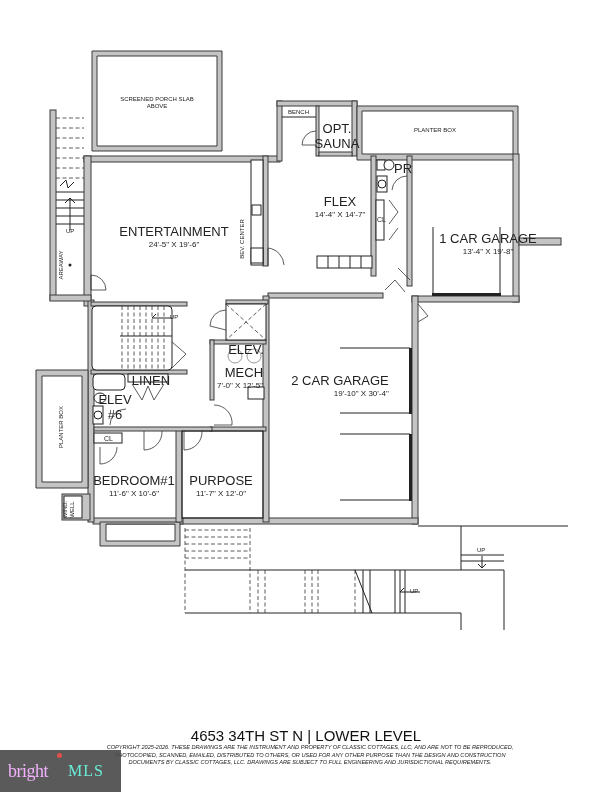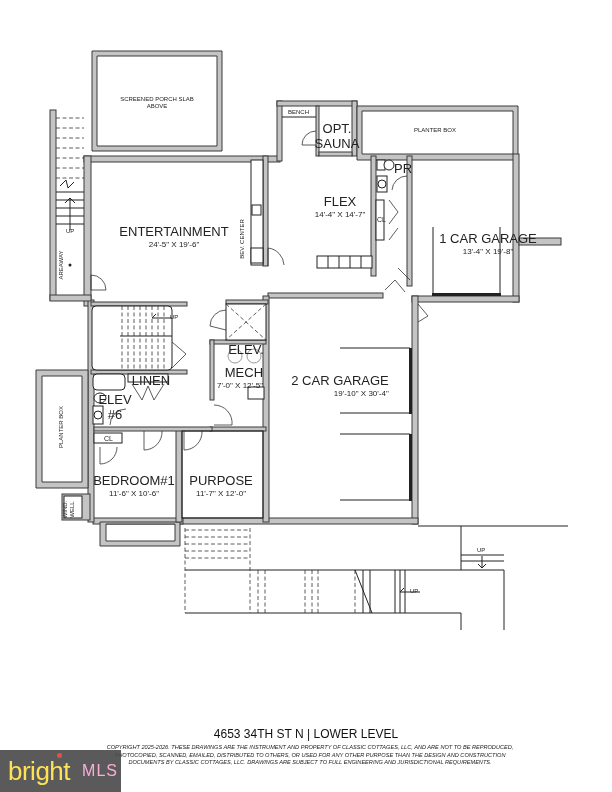--- a/index.html
+++ b/index.html
@@ -7,26 +7,26 @@
   #plan { position:absolute; left:0; top:0; width:612px; height:792px; }
   .wall { fill:#c4c4c4; stroke:#3a3a3a; stroke-width:1; }
   .thin { fill:none; stroke:#222; stroke-width:1; }
   .dash { fill:none; stroke:#333; stroke-width:0.8; stroke-dasharray:4 2.5; }
   .door { fill:none; stroke:#333; stroke-width:0.8; }
   .fix { fill:#fff; stroke:#222; stroke-width:1; }
   .lbl { position:absolute; text-align:center; color:#222; white-space:nowrap; transform:translateX(-50%); line-height:1.15; }
   .lbl .name { font-weight:normal; font-size:13px; display:block; }
   .lbl .dim { font-size:8px; display:block; }
   .small { font-size:6px; color:#222; position:absolute; white-space:nowrap; }
-  #title { position:absolute; left:0; width:612px; top:727px; text-align:center; font-size:12px; color:#111; }
+  #title { position:absolute; left:0; width:612px; top:727px; text-align:center; font-size:15px; color:#111; }
   #copyright { position:absolute; left:100px; width:420px; top:744px; text-align:center; font-size:5.6px; font-style:italic; color:#222; line-height:1.35; }
   #watermark { position:absolute; left:0; top:750px; width:121px; height:42px; background:#4d4d4d; opacity:0.92; display:flex; align-items:center; padding-left:8px; box-sizing:border-box; }
-  #watermark .b { font-family:Liberation Sans, sans-serif; font-size:26px; color:#fde047; letter-spacing:-0.5px; position:relative; }
+  #watermark .b { font-family:Liberation Serif, serif; font-size:18px; color:#f0abfc; letter-spacing:-0.5px; position:relative; }
   #watermark .dot { position:absolute; left:57px; top:3px; width:5px; height:5px; background:#e2403a; border-radius:50%; }
-  #watermark .m { font-family:Liberation Sans, sans-serif; font-size:16px; color:#f9a8d4; margin-left:12px; letter-spacing:1px; }
+  #watermark .m { font-family:Liberation Serif, serif; font-size:16px; color:#5eead4; margin-left:20px; letter-spacing:1px; }
 </style>
 </head>
 <body>
 
 <svg id="plan" viewBox="0 0 612 792" xmlns="http://www.w3.org/2000/svg">
 
   <g>
     <path class="wall" d="M92,51 H222 V151 H92 Z M97,56 V146 H217 V56 Z" fill-rule="evenodd"></path>
   </g>
 

